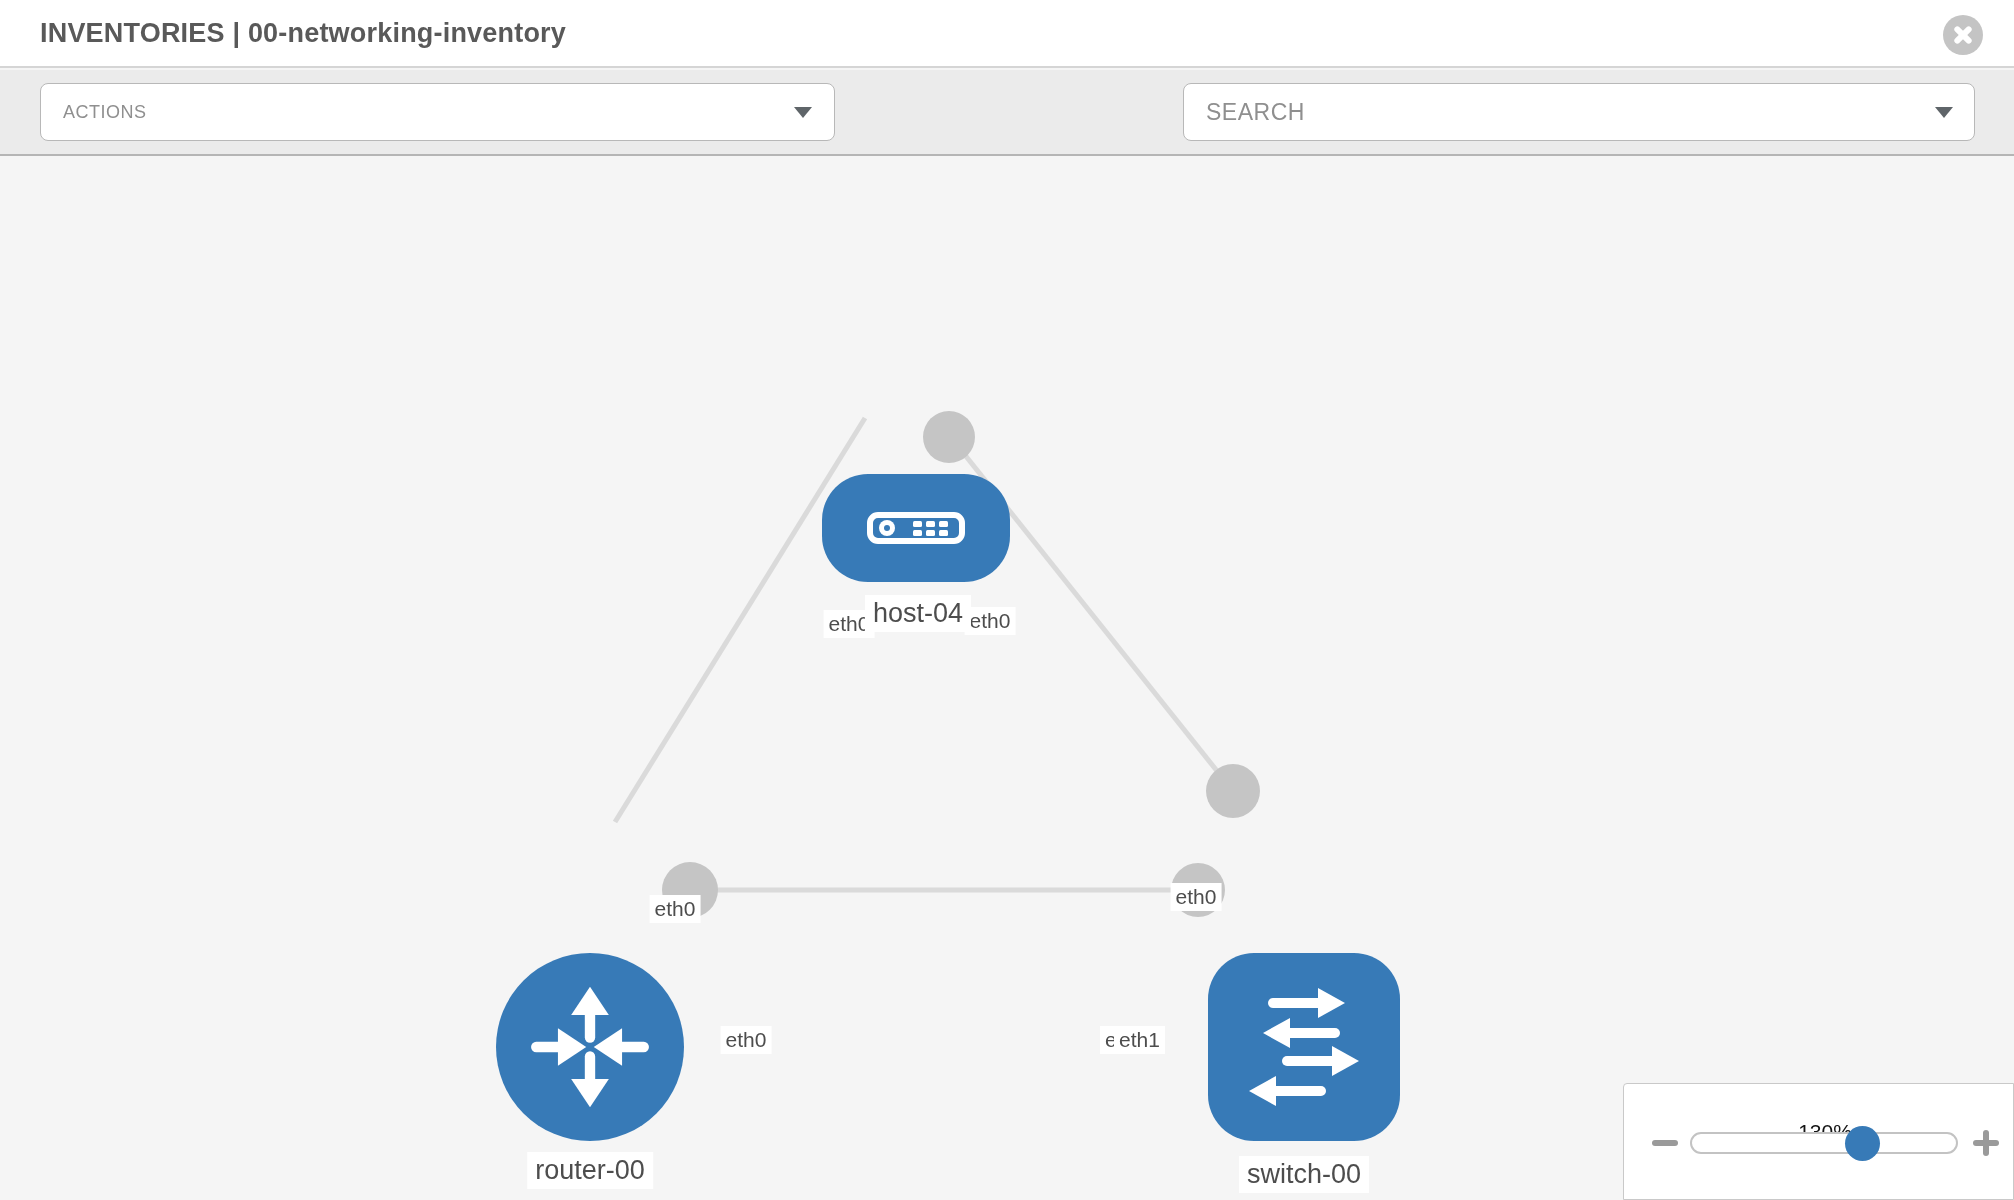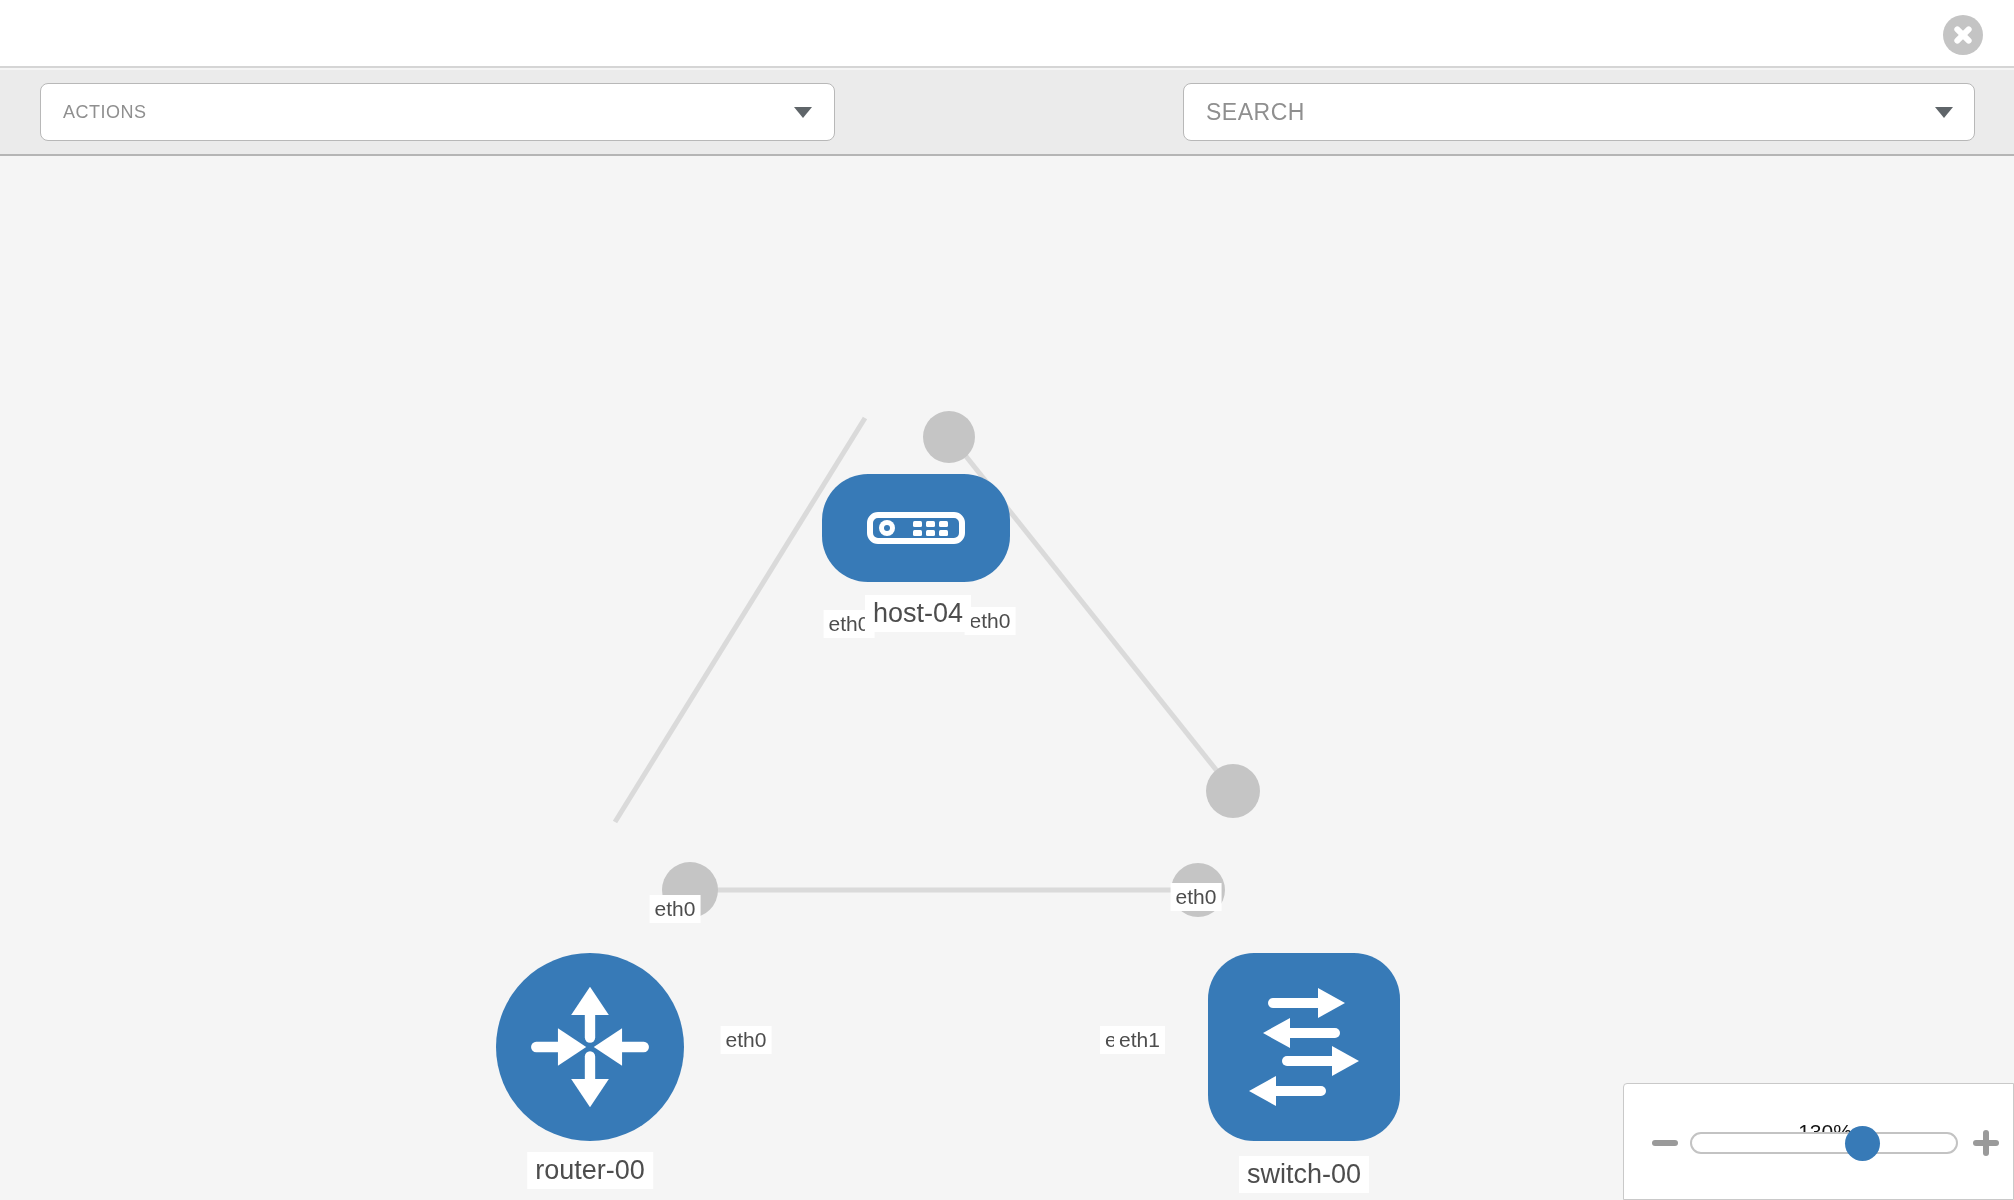--- a/index.html
+++ b/index.html
@@ -93,20 +93,21 @@
     position:absolute;left:221px;top:42px;width:35px;height:35px;border-radius:50%;
     background:#377ab7;cursor:grab;
   }
 </style>
 </head>
 <body>
 
 <div id="app">
 
   <div class="header">
+    <div class="title">INVENTORIES | 00-networking-inventory</div>
     <div class="close-btn">
       <span>
         <span class="bar a"></span><span class="bar b"></span>
       </span>
     </div>
   </div>
 
   <div class="toolbar">
     <div class="dropdown" style="left:40px;width:795px;">
       <span class="dd-label">ACTIONS</span>

